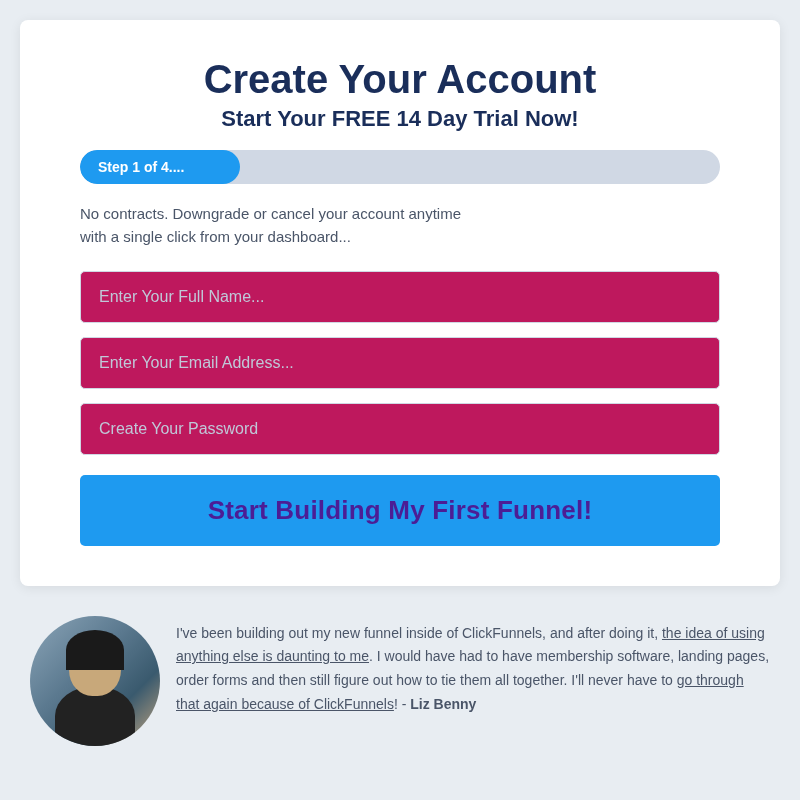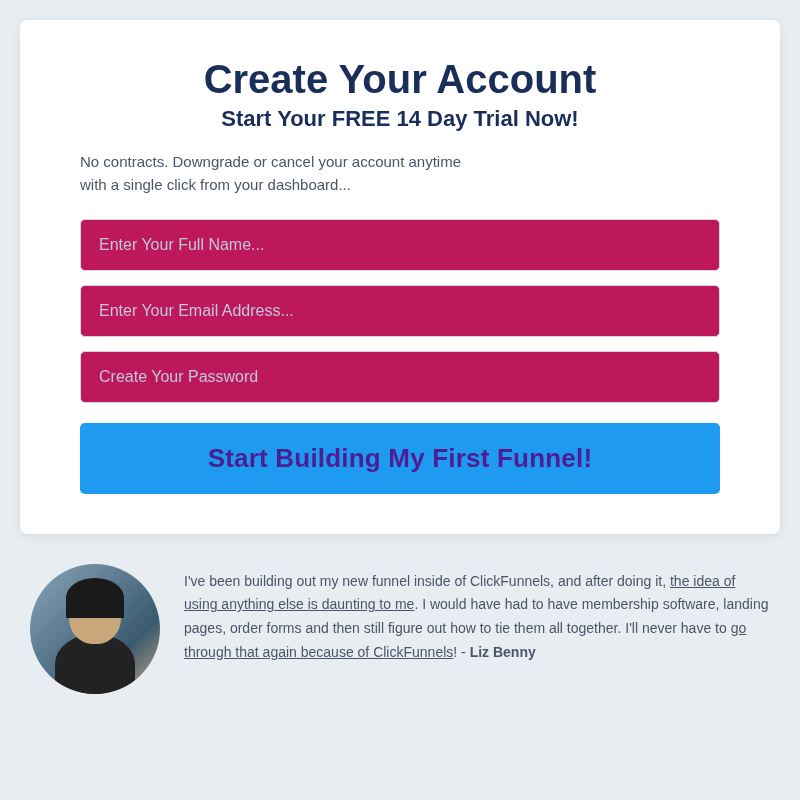--- a/index.html
+++ b/index.html
@@ -94,21 +94,21 @@
       padding: 20px;
       font-size: 26px;
       font-weight: 900;
       cursor: pointer;
       margin-top: 6px;
       letter-spacing: 0.2px;
     }
     .testimonial-card {
       display: flex;
       align-items: flex-start;
-      gap: 24px;
+      gap: 16px;
       padding: 10px 10px 10px 10px;
     }
     .avatar-wrapper {
       flex-shrink: 0;
     }
     .avatar-placeholder {
       width: 130px;
       height: 130px;
       border-radius: 50%;
       background: linear-gradient(135deg, #8ba5b8 0%, #5c7a90 40%, #3a5a6e 70%, #c8a880 100%);
@@ -164,20 +164,25 @@
 </head>
 <body>
 
 <div class="page-wrapper">
 
   <div class="card">
     <h1 class="card-title">Create Your Account</h1>
     <h2 class="card-subtitle">Start Your FREE 14 Day Trial Now!</h2>
 
     
+    <div class="progress-bar-wrapper">
+      <div class="progress-bar-fill" style="width: 25%">
+        <span class="progress-bar-label">Step 1 of 4....</span>
+      </div>
+    </div>
 
     
     <p class="no-contracts-text">No contracts. Downgrade or cancel your account anytime<br>with a single click from your dashboard...</p>
 
     
     <div class="form-group">
       <input class="form-input" type="text" placeholder="Enter Your Full Name..." style="">
     </div>
     <div class="form-group">
       <input class="form-input" type="email" placeholder="Enter Your Email Address..." style="">

